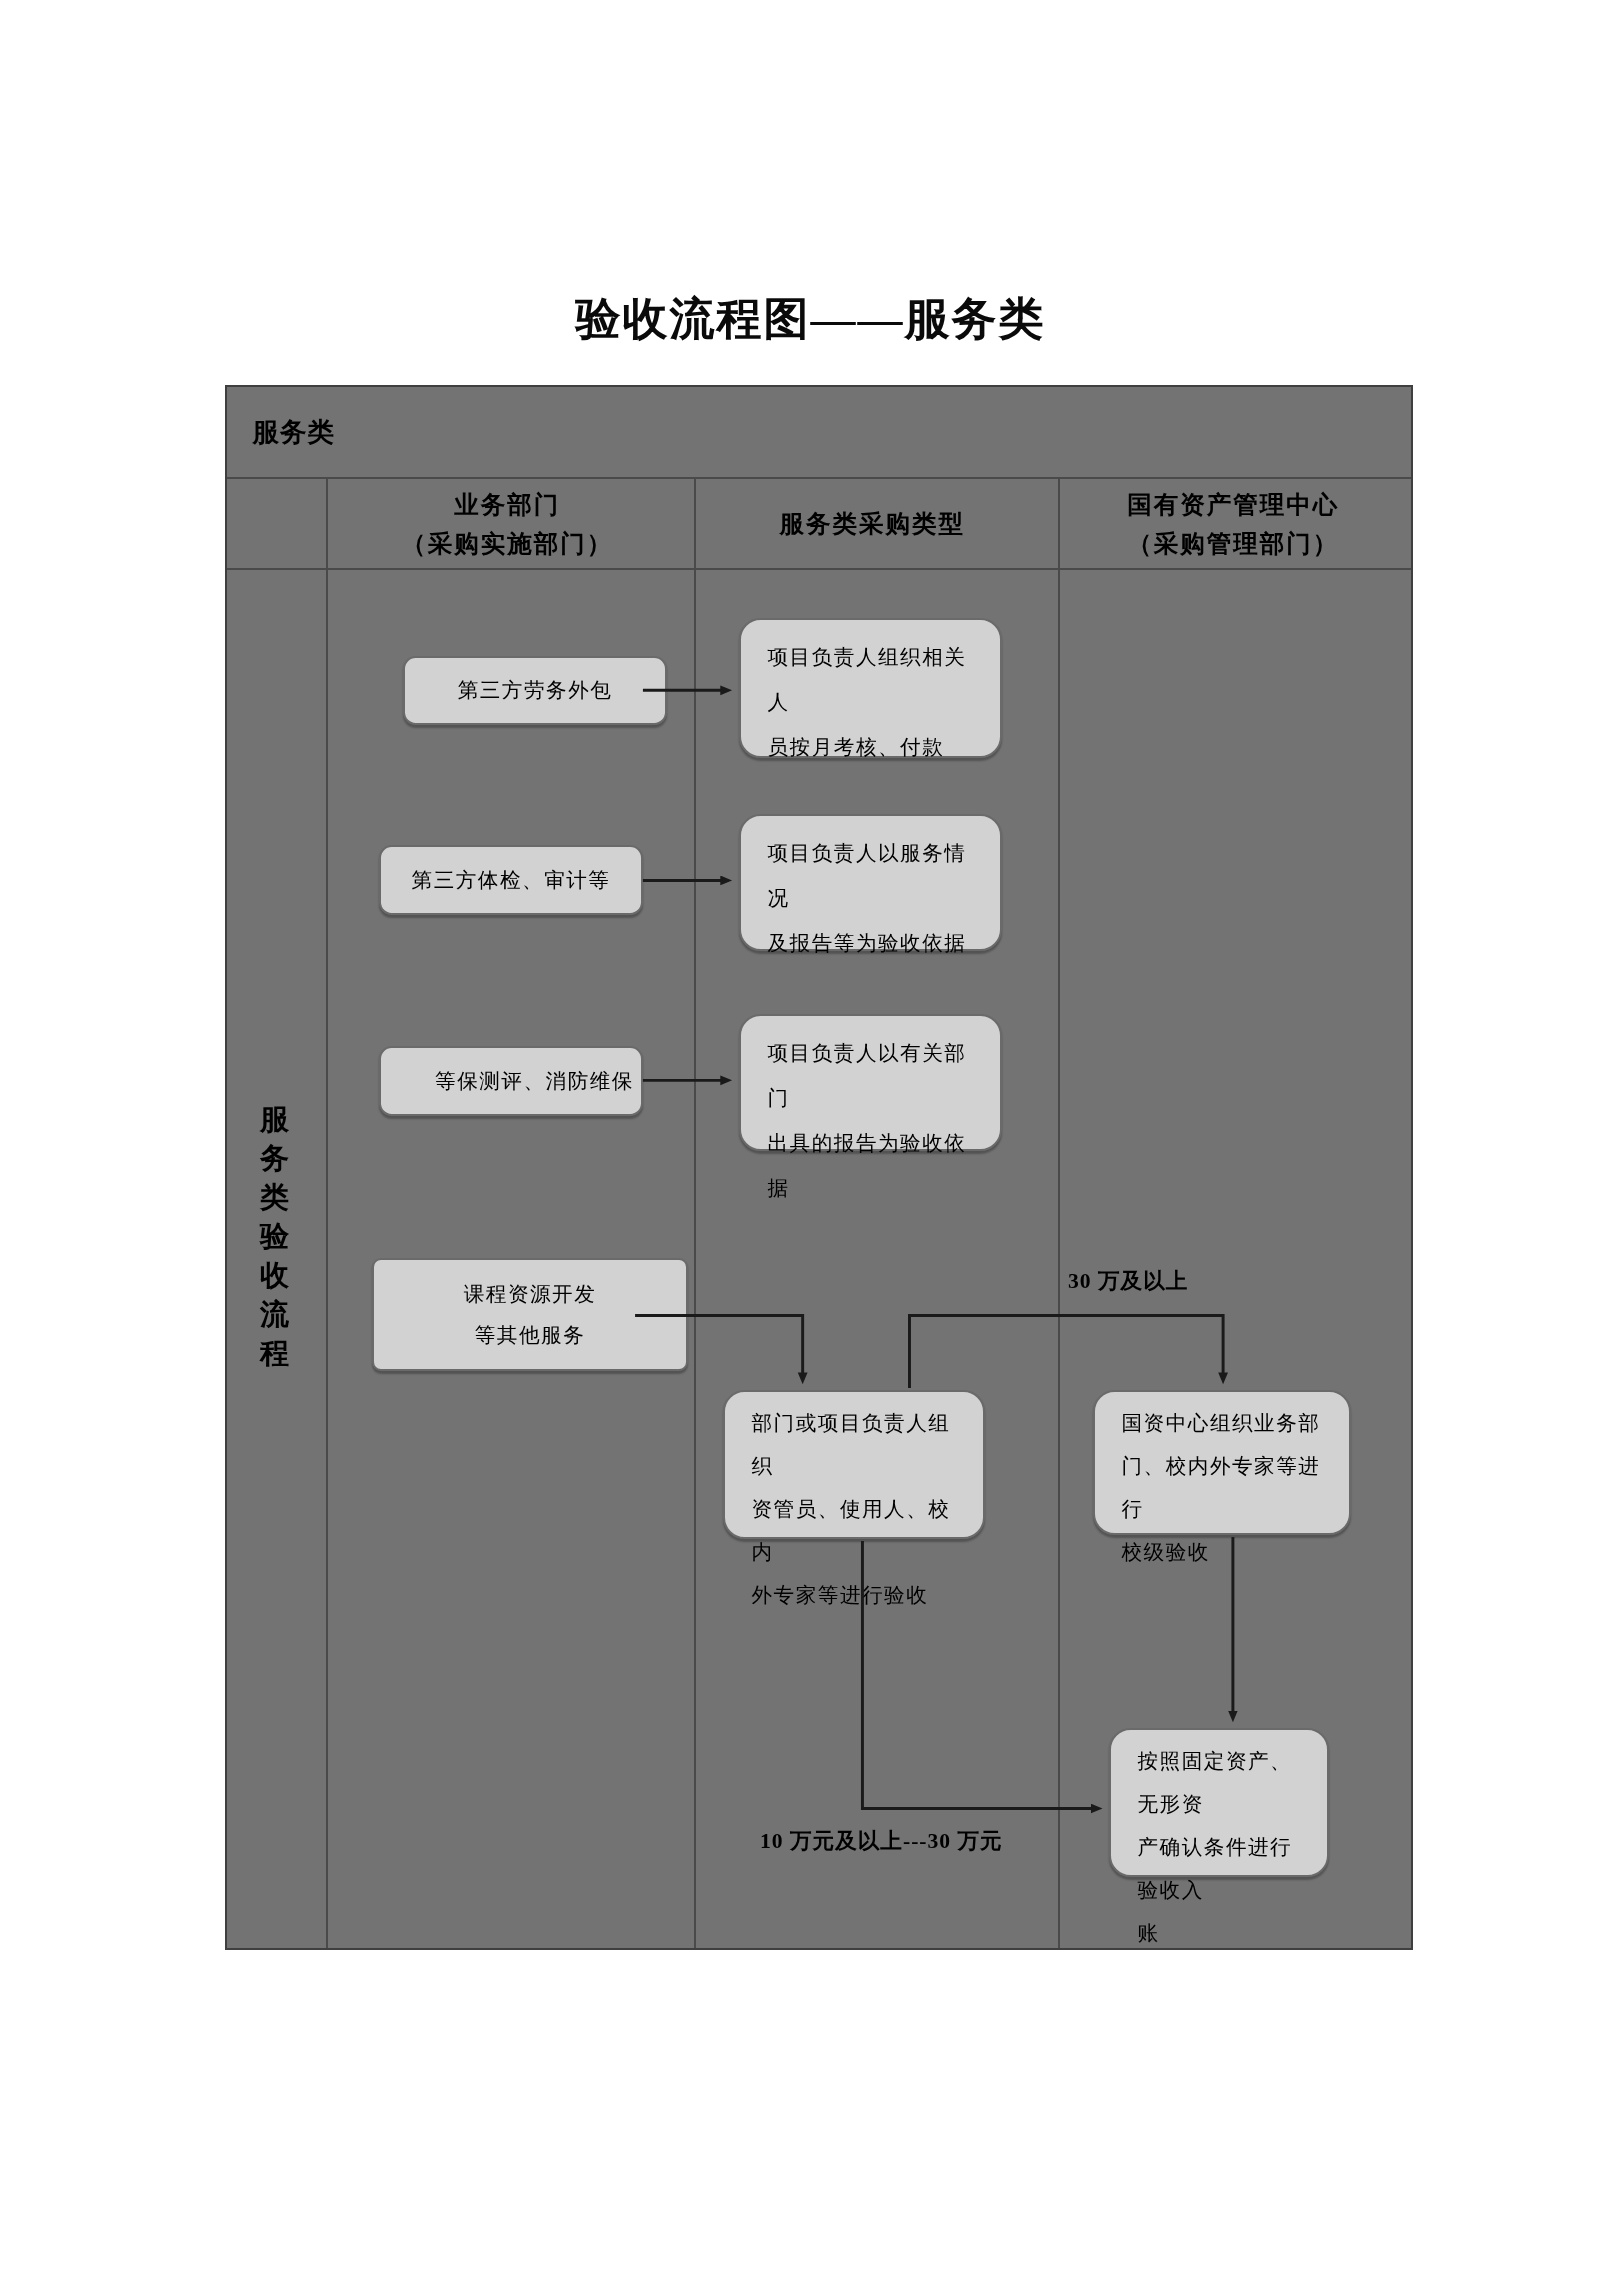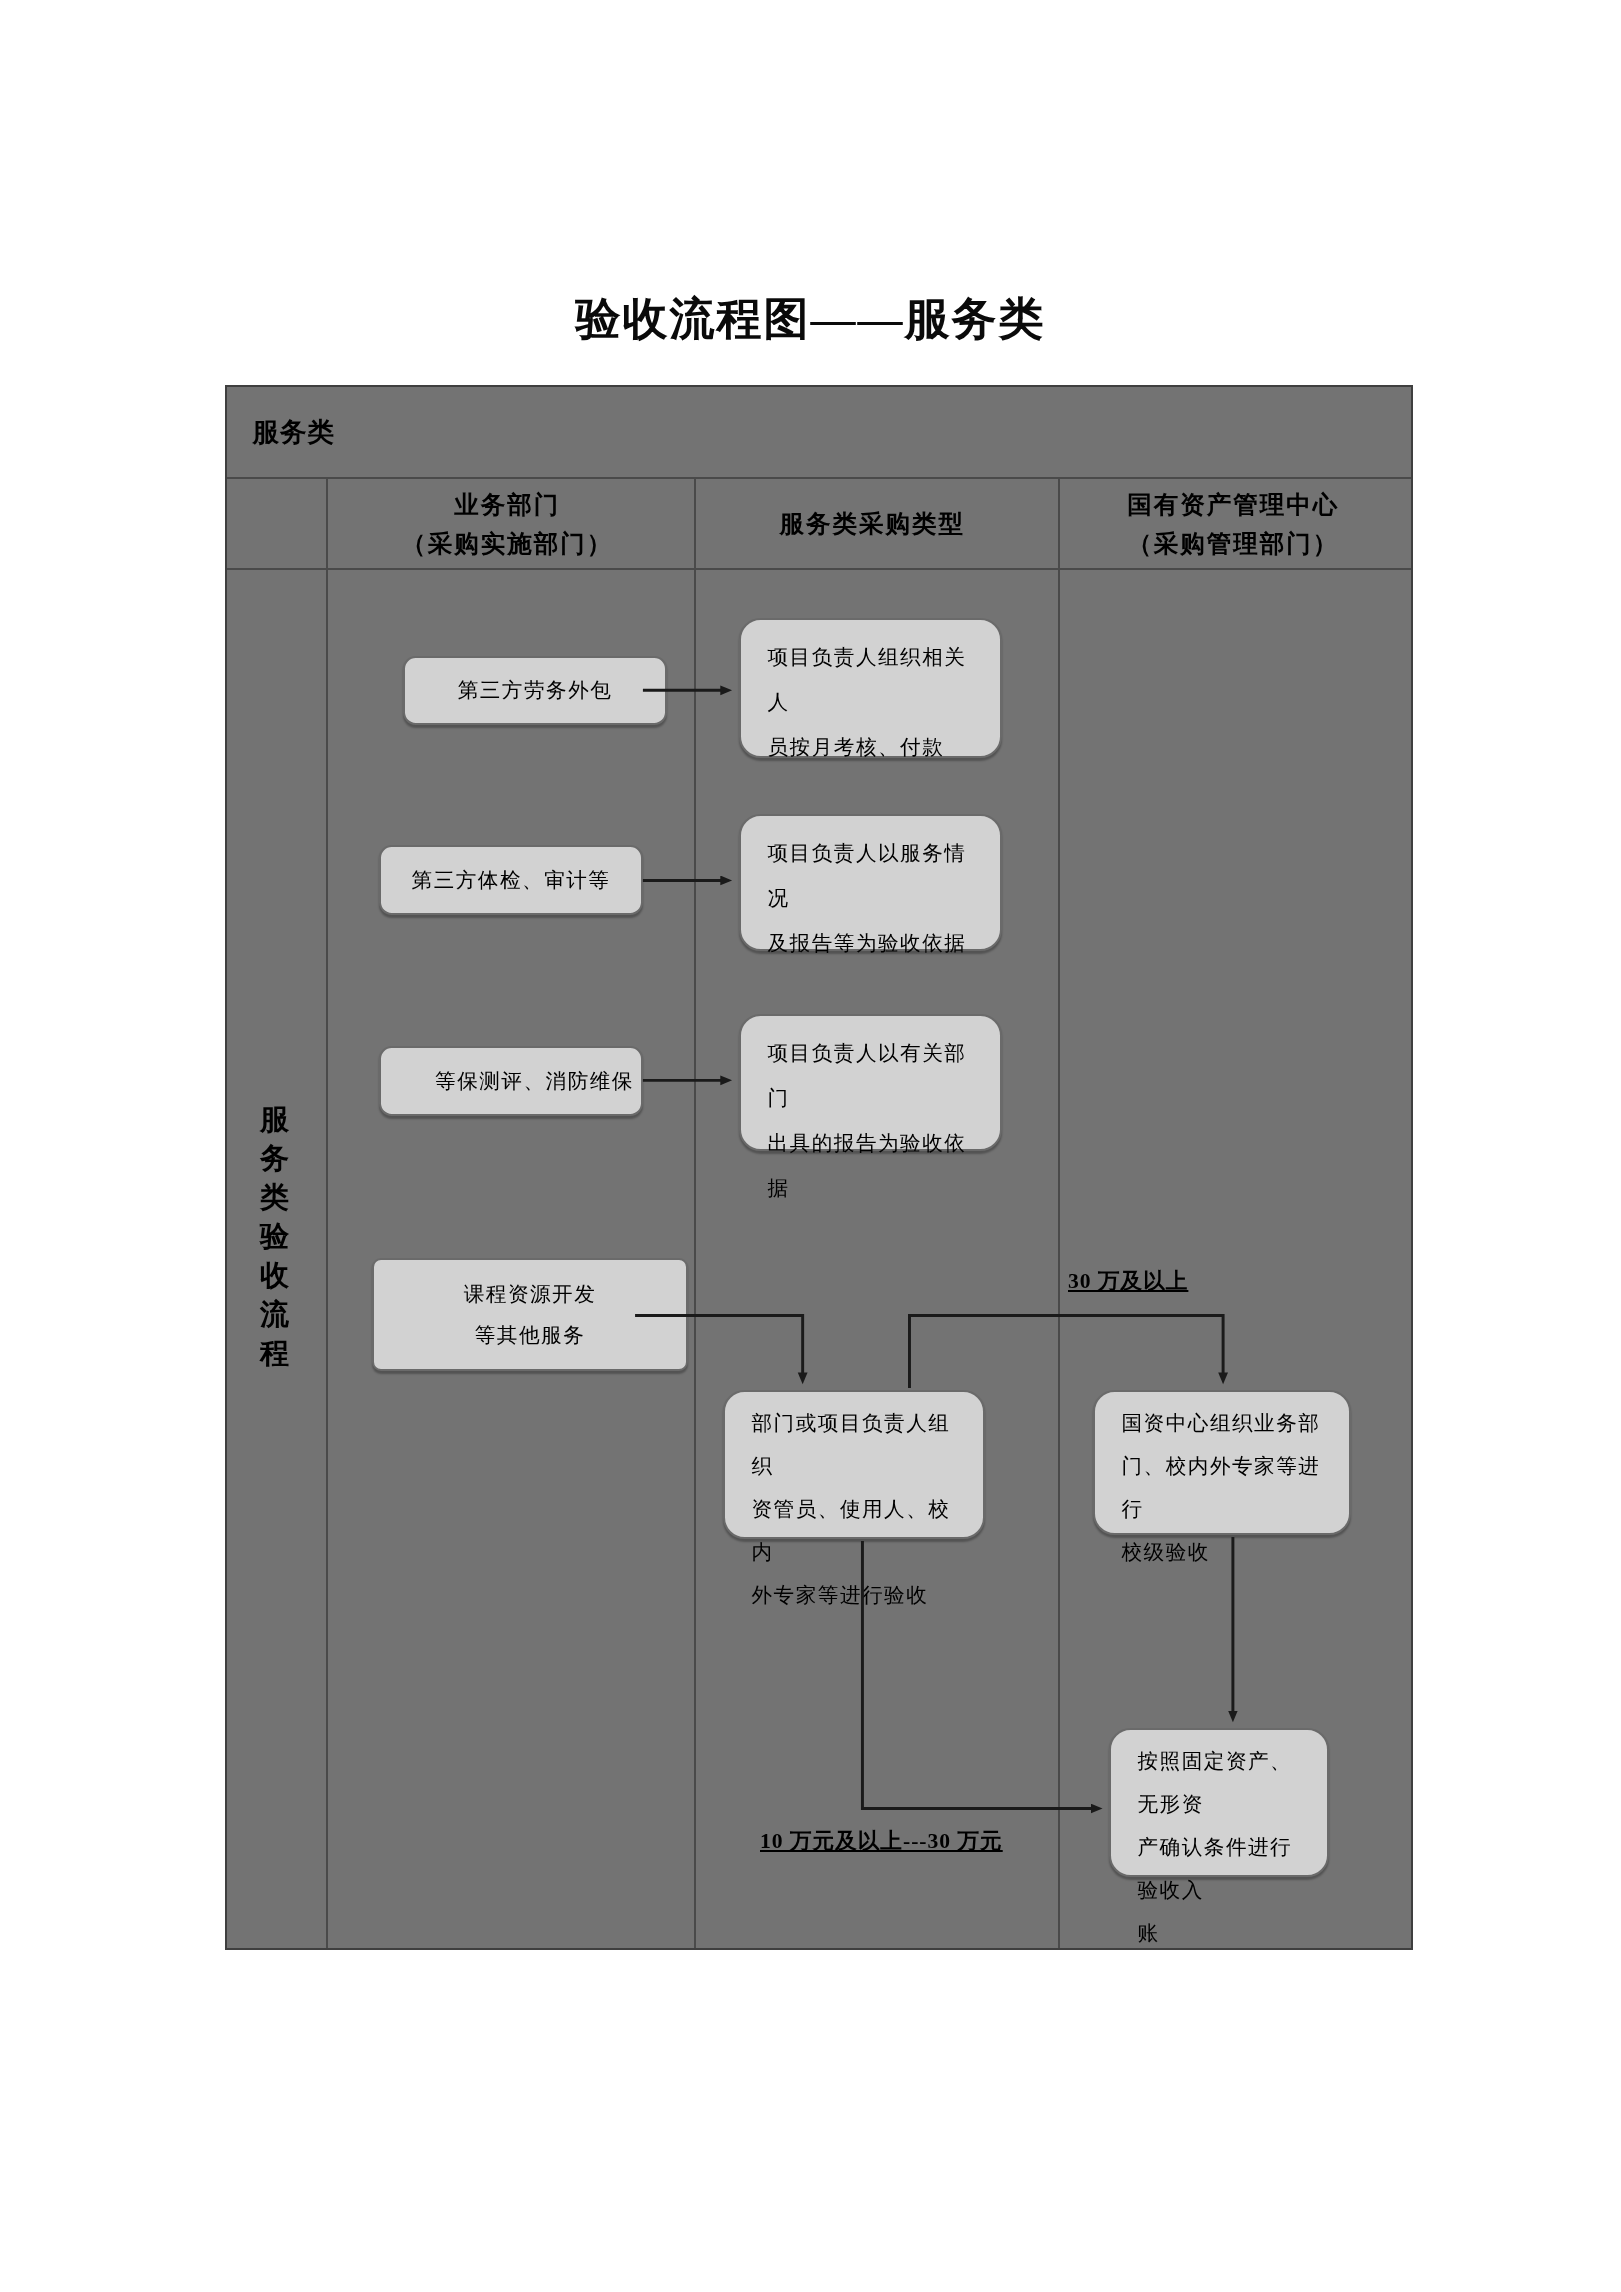--- a/index.html
+++ b/index.html
@@ -94,21 +94,21 @@
   #n-sec        { left:379px;  top:1046px; width:264px; height:70px;  border-radius:12.7px;padding-left:47px; }
   #n-sec-act    { left:739px;  top:1014px; width:263px; height:137px; border-radius:21.6px; }
   #n-course     { left:372px;  top:1258px; width:316px; height:113px; border-radius:9px; }
   #n-dept       { left:723px;  top:1390px; width:262px; height:149px; border-radius:21.6px; }
   #n-center     { left:1093px; top:1390px; width:258px; height:145px; border-radius:21.6px; }
   #n-booking    { left:1109px; top:1728px; width:220px; height:149px; border-radius:21.6px; }
 
   
   .edge-label {
     position:absolute;
-    font-size:21.6px; font-weight:bold; letter-spacing:1px;text-decoration:underline;
+    font-size:21.6px; font-weight:bold; letter-spacing:1px;
   }
   #lbl-30w  { left:1068px; top:1266px; }
   #lbl-1030 { left:760px;  top:1826px; }
 
   
   .connectors {
     position:absolute; left:0; top:0;
     pointer-events:none;
   }
 </style>

